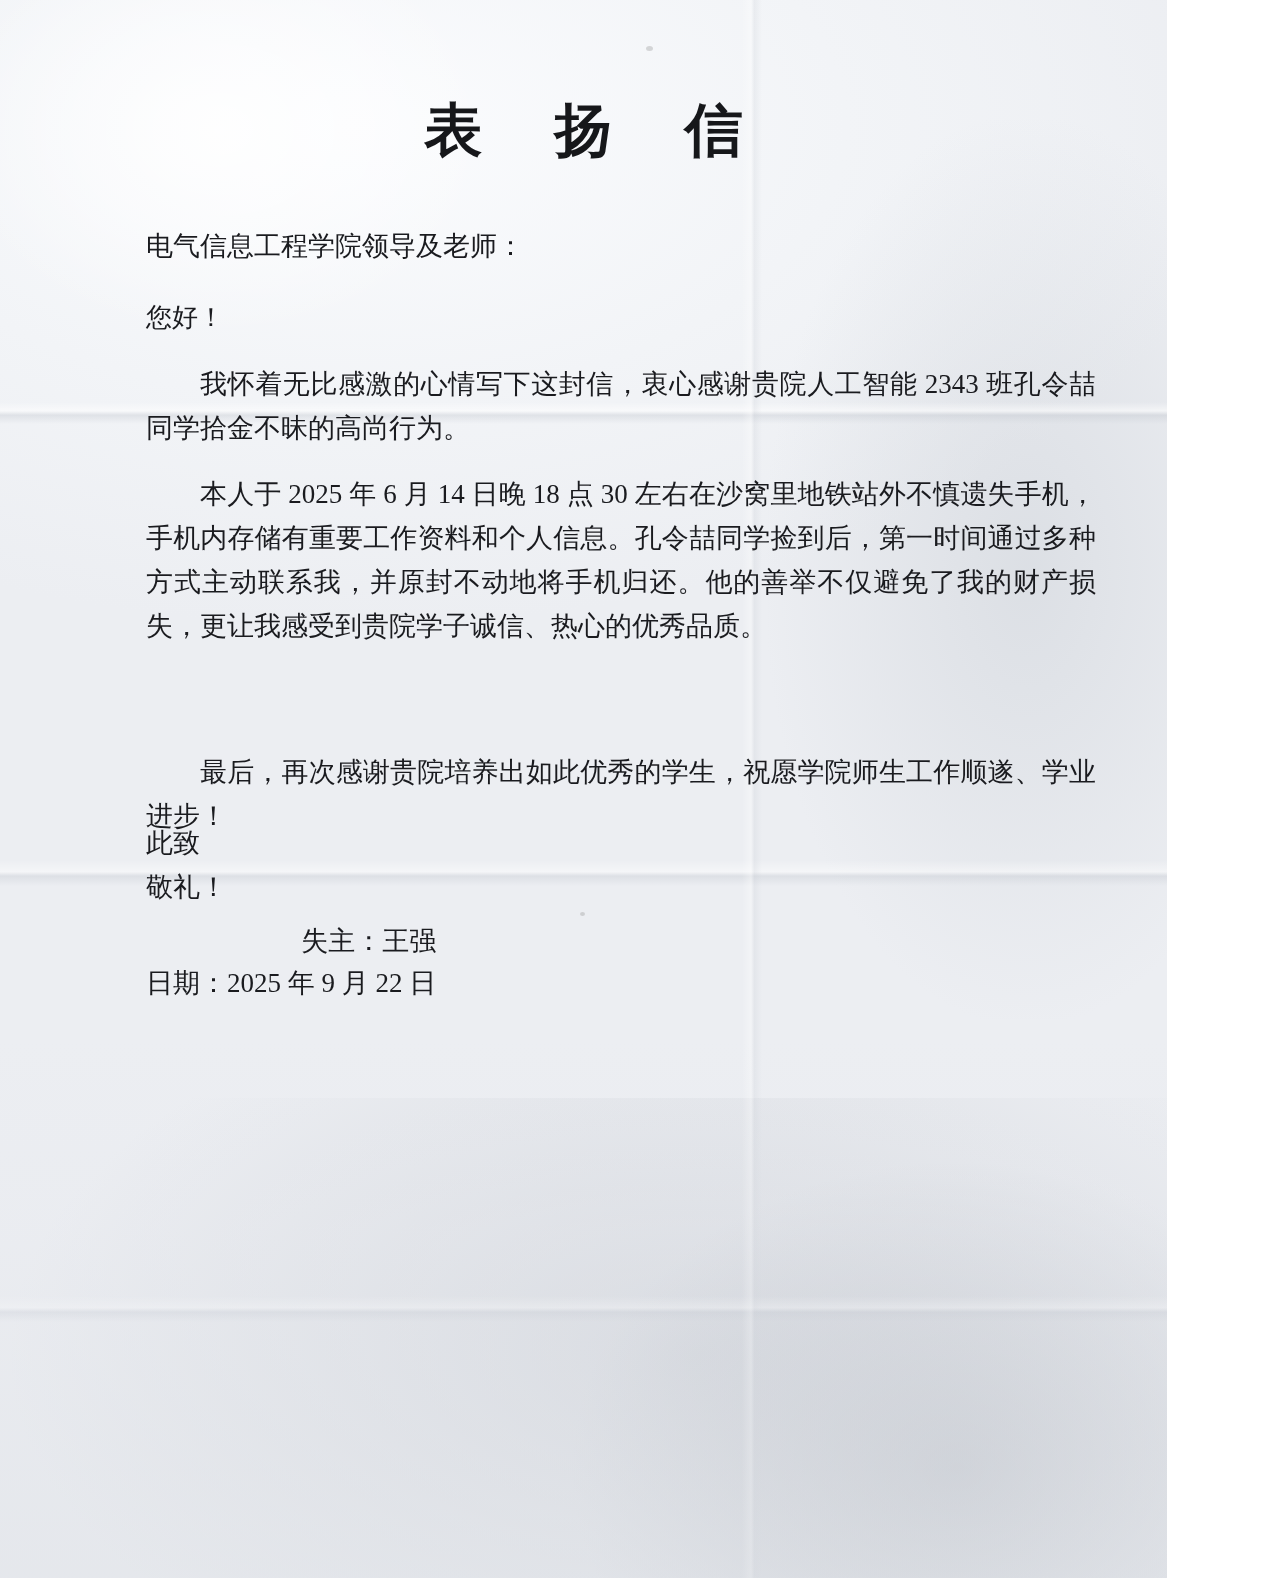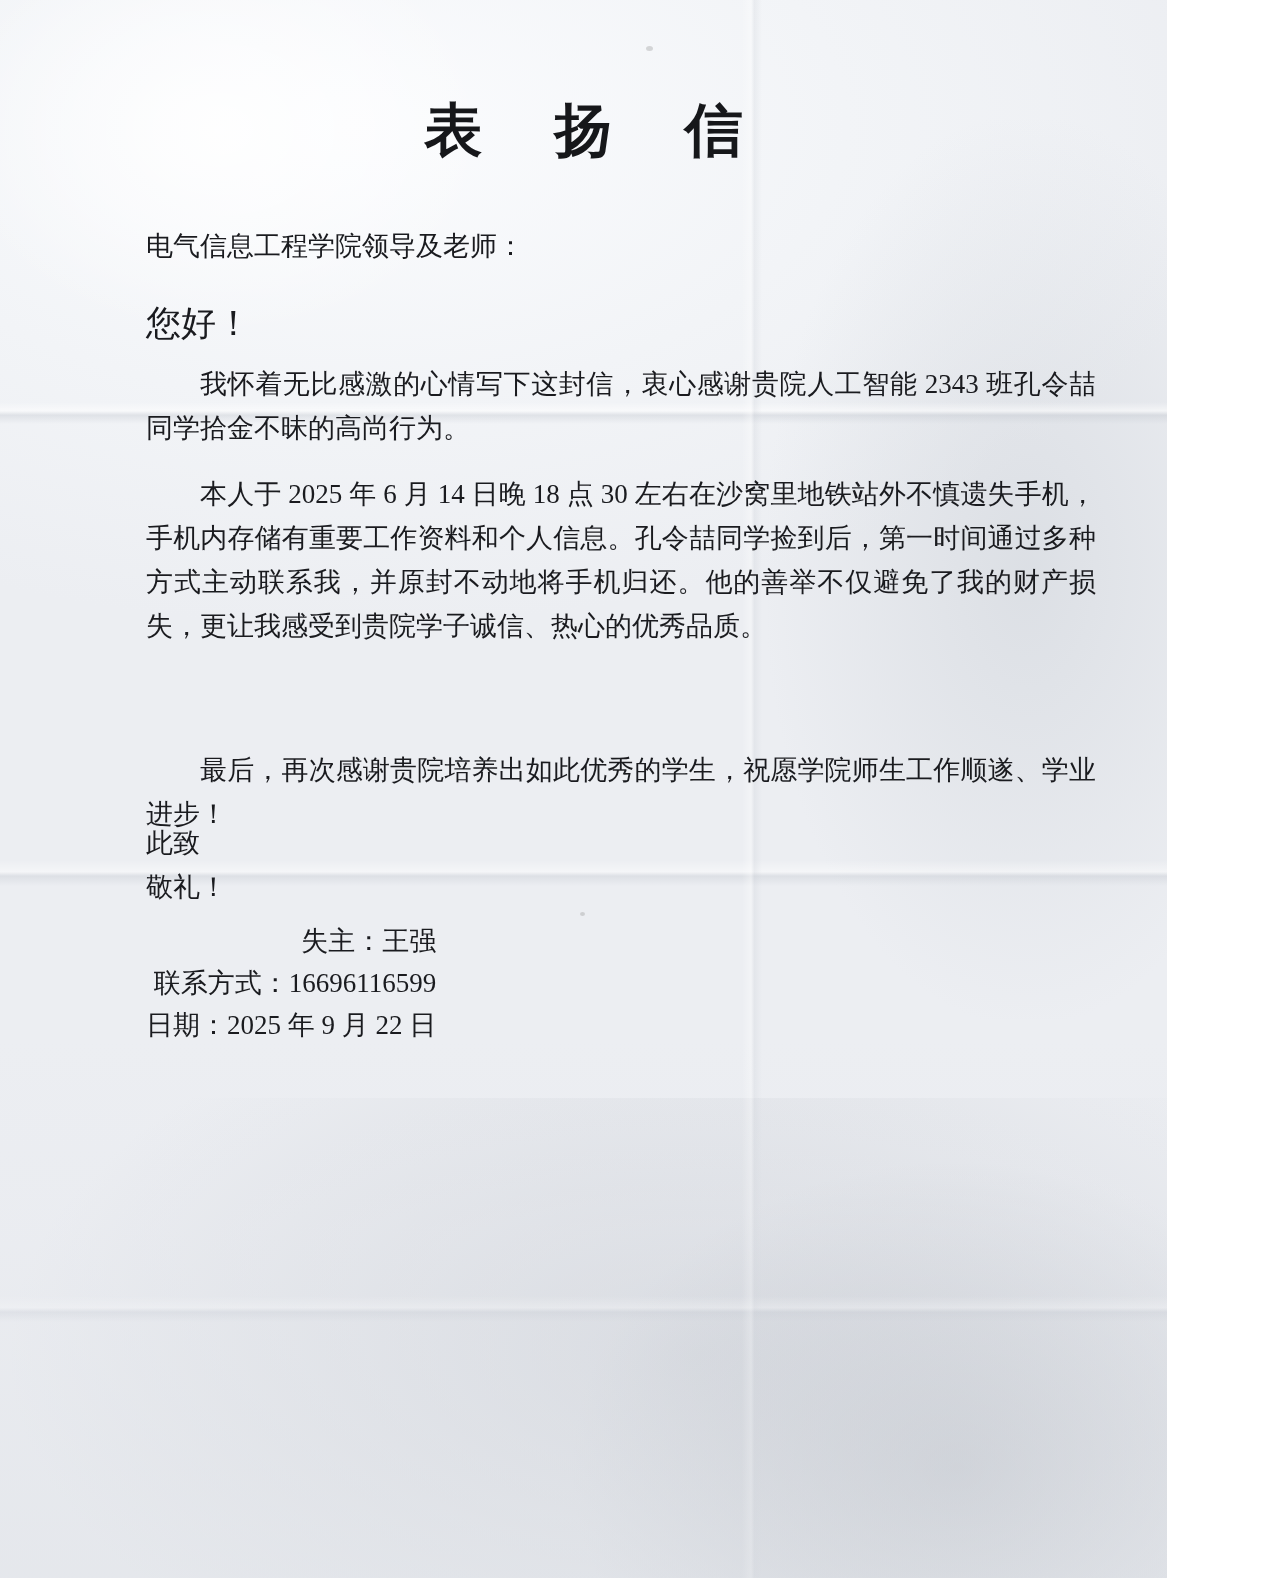--- a/index.html
+++ b/index.html
@@ -93,21 +93,21 @@
     position: absolute;
     left: 146px;
     top: 228px;
     font-size: 27px;
     color: #1a1b1f;
   }
   .greeting {
     position: absolute;
     left: 146px;
     top: 300px;
-    font-size: 35px;
+    font-size: 26px;
     color: #1a1b1f;
   }
 
   .body-block {
     position: absolute;
     left: 146px;
     width: 950px;
     font-size: 27px;
     line-height: 44px;
     text-align: justify;
@@ -176,29 +176,28 @@
 
     <div class="body-block" style="top:362px;">
       <p>我怀着无比感激的心情写下这封信，衷心感谢贵院人工智能 2343 班孔令喆同学拾金不昧的高尚行为。</p>
     </div>
 
     <div class="body-block" style="top:472px;">
       <p>本人于 2025 年 6 月 14 日晚 18 点 30 左右在沙窝里地铁站外不慎遗失手机，手机内存储有重要工作资料和个人信息。孔令喆同学捡到后，第一时间通过多种方式主动联系我，并原封不动地将手机归还。他的善举不仅避免了我的财产损失，更让我感受到贵院学子诚信、热心的优秀品质。</p>
     </div>
 
 
-    <div class="body-block" style="top:750px;font-family:Liberation Mono, monospace;">
+    <div class="body-block" style="top:750px;">
       <p>最后，再次感谢贵院培养出如此优秀的学生，祝愿学院师生工作顺遂、学业进步！</p>
     </div>
 
     <div class="closing closing-1">此致</div>
     <div class="closing closing-2">敬礼！</div>
 
     <div class="signature">
       <div>失主：王强</div>
-      <div>联系方式：16696116599</div>
       <div>日期：2025 年 9 月 22 日</div>
     </div>
 
   </div>
 
   <div class="blur-veil"></div>
 </div>
 
 </body></html>

